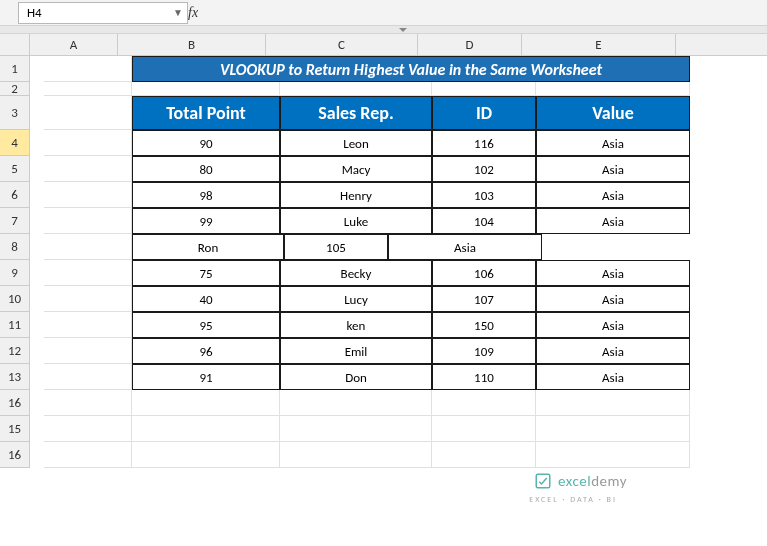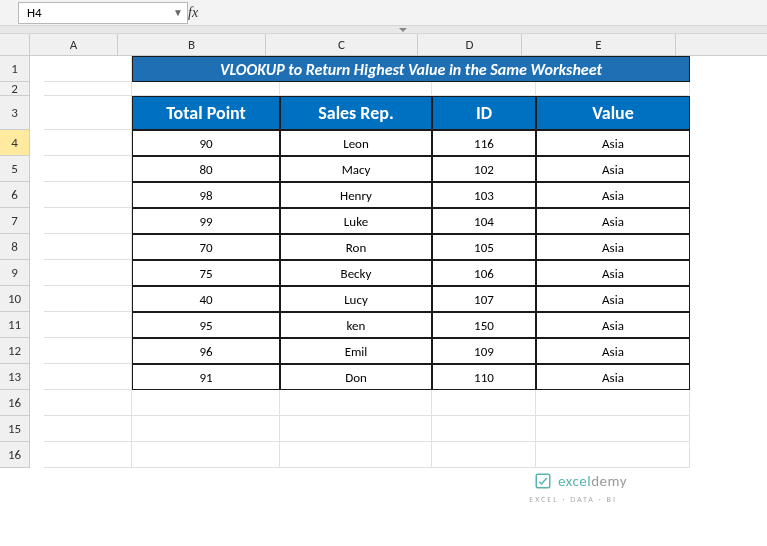--- a/index.html
+++ b/index.html
@@ -137,21 +137,20 @@
     </div>
     <div class="grow">
       <div class="cell colA"></div>
       <div class="cell colB data-cell">99</div>
       <div class="cell colC data-cell">Luke</div>
       <div class="cell colD data-cell">104</div>
       <div class="cell colE data-cell">Asia</div>
     </div>
     <div class="grow">
       <div class="cell colA"></div>
-      <div class="cell colB data-cell">70</div>
       <div class="cell colC data-cell">Ron</div>
       <div class="cell colD data-cell">105</div>
       <div class="cell colE data-cell">Asia</div>
     </div>
     <div class="grow">
       <div class="cell colA"></div>
       <div class="cell colB data-cell">75</div>
       <div class="cell colC data-cell">Becky</div>
       <div class="cell colD data-cell">106</div>
       <div class="cell colE data-cell">Asia</div>

